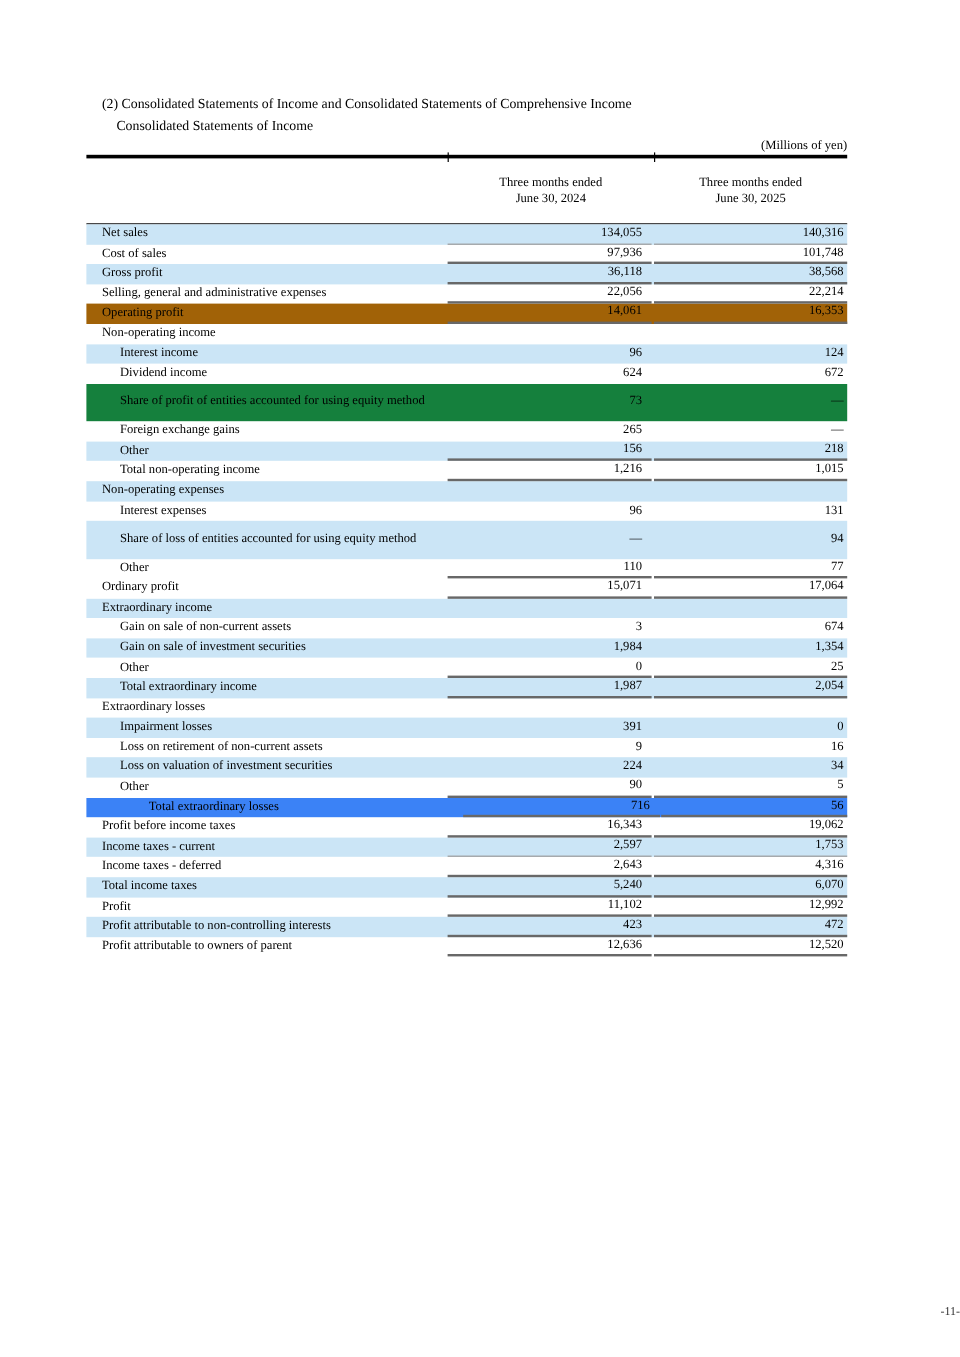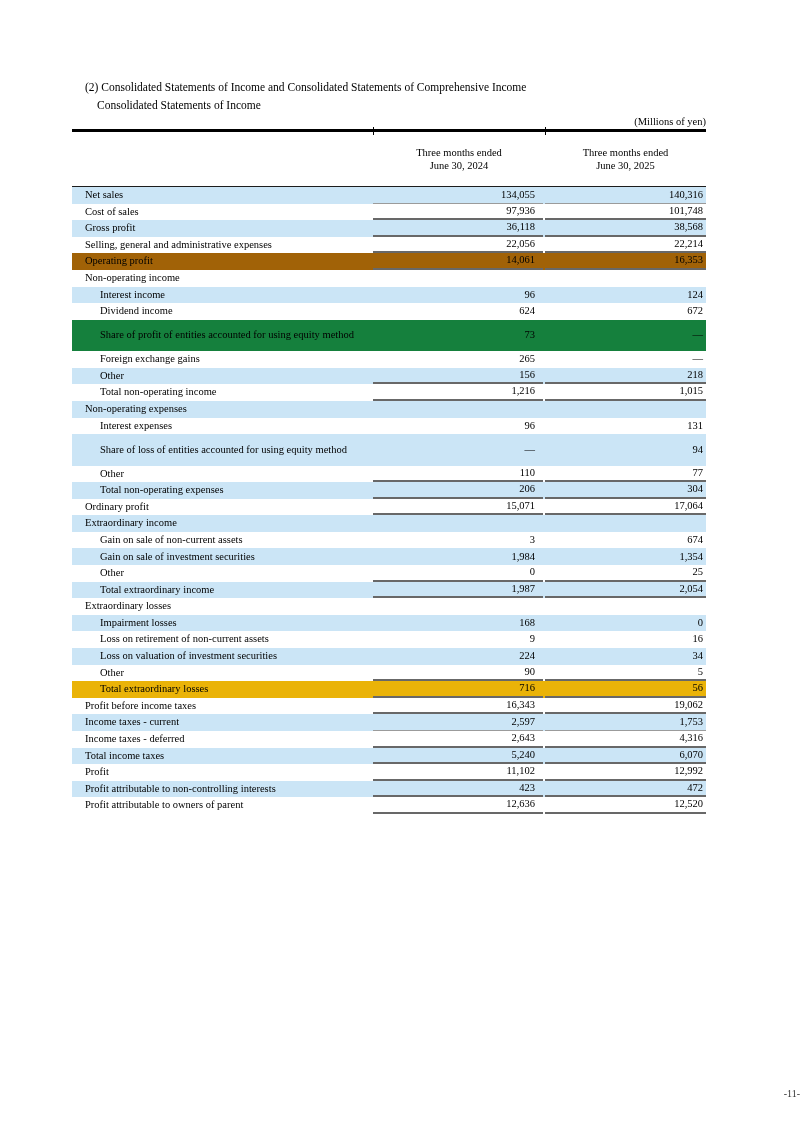--- a/index.html
+++ b/index.html
@@ -181,26 +181,20 @@
         <div class="cell num n1">—</div>
         <div class="colgap"></div>
         <div class="cell num n2">94</div>
       </div>
       <div class="row">
         <div class="cell label indent">Other</div>
         <div class="cell num n1 b-thick">110</div>
         <div class="colgap"></div>
         <div class="cell num n2 b-thick">77</div>
       </div>
-      <div class="row" style="background-color: rgb(203, 229, 246);">
-        <div class="cell label indent">Total non-operating expenses</div>
-        <div class="cell num n1 b-thick">206</div>
-        <div class="colgap"></div>
-        <div class="cell num n2 b-thick">304</div>
-      </div>
       <div class="row">
         <div class="cell label">Ordinary profit</div>
         <div class="cell num n1 b-thick">15,071</div>
         <div class="colgap"></div>
         <div class="cell num n2 b-thick">17,064</div>
       </div>
       <div class="row" style="background-color: rgb(203, 229, 246);">
         <div class="cell label">Extraordinary income</div>
         <div class="cell num n1"></div>
         <div class="colgap"></div>
@@ -231,21 +225,21 @@
         <div class="cell num n2 b-thick">2,054</div>
       </div>
       <div class="row">
         <div class="cell label">Extraordinary losses</div>
         <div class="cell num n1"></div>
         <div class="colgap"></div>
         <div class="cell num n2"></div>
       </div>
       <div class="row" style="background-color: rgb(203, 229, 246);">
         <div class="cell label indent">Impairment losses</div>
-        <div class="cell num n1">168</div>
+        <div class="cell num n1">391</div>
         <div class="colgap"></div>
         <div class="cell num n2">0</div>
       </div>
       <div class="row">
         <div class="cell label indent">Loss on retirement of non-current assets</div>
         <div class="cell num n1">9</div>
         <div class="colgap"></div>
         <div class="cell num n2">16</div>
       </div>
       <div class="row" style="background-color: rgb(203, 229, 246);">
@@ -253,21 +247,21 @@
         <div class="cell num n1">224</div>
         <div class="colgap"></div>
         <div class="cell num n2">34</div>
       </div>
       <div class="row">
         <div class="cell label indent">Other</div>
         <div class="cell num n1 b-thick">90</div>
         <div class="colgap"></div>
         <div class="cell num n2 b-thick">5</div>
       </div>
-      <div class="row" style="background-color: #eab308;">
+      <div class="row" style="background-color: #3b82f6; padding-left: 24px;">
         <div class="cell label indent">Total extraordinary losses</div>
         <div class="cell num n1 b-thick">716</div>
         <div class="colgap"></div>
         <div class="cell num n2 b-thick">56</div>
       </div>
       <div class="row">
         <div class="cell label">Profit before income taxes</div>
         <div class="cell num n1 b-thick">16,343</div>
         <div class="colgap"></div>
         <div class="cell num n2 b-thick">19,062</div>

